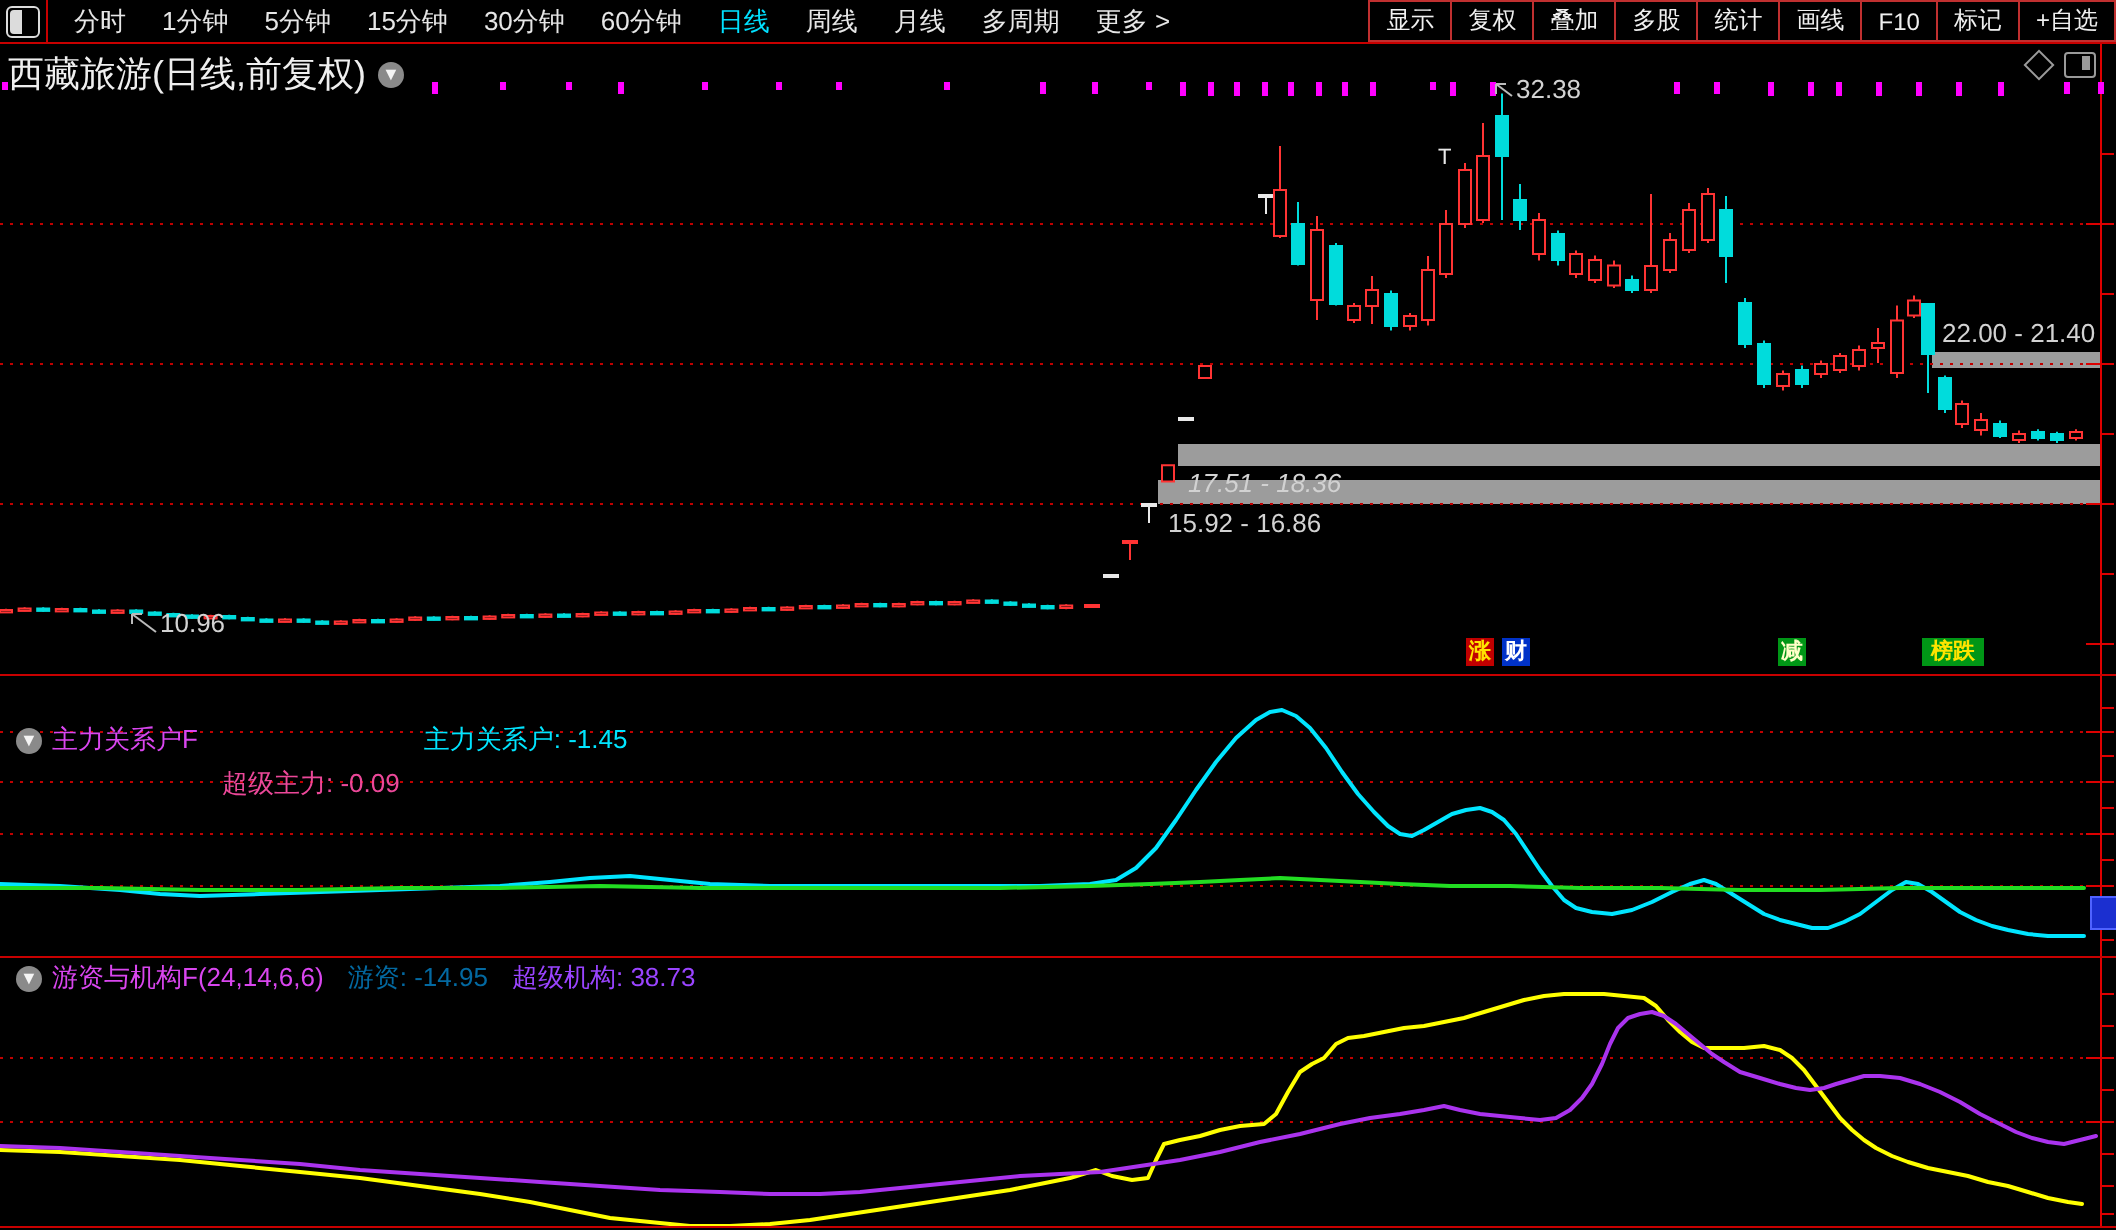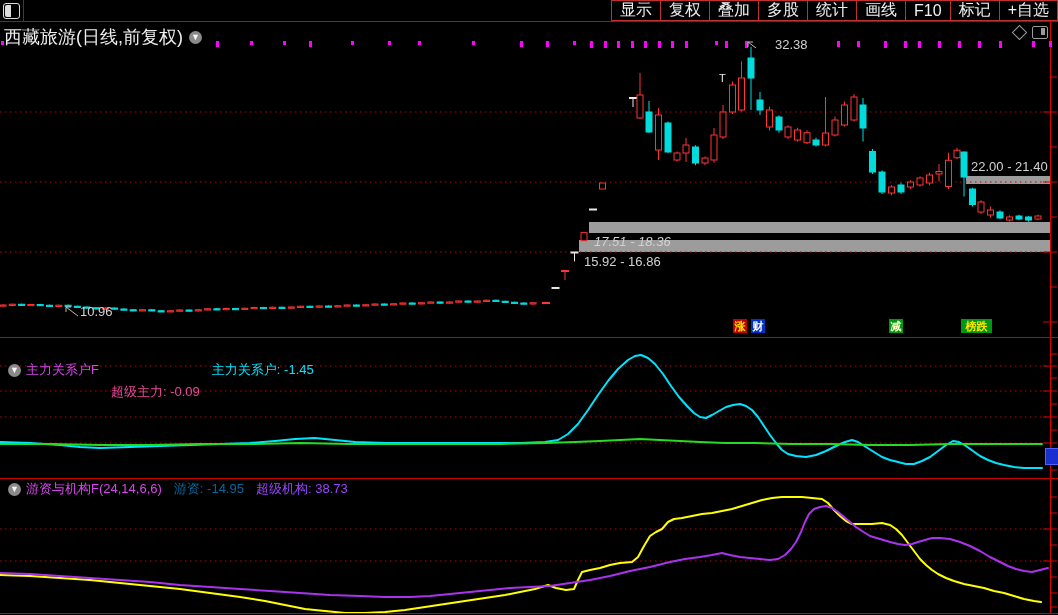--- a/index.html
+++ b/index.html
@@ -7,21 +7,21 @@
        font-family:"Liberation Sans",sans-serif;}
   
   #menubar{position:absolute;top:0;left:0;width:1058px;height:21px;background:#000;}
   #win-icon{position:absolute;left:3px;top:3px;width:15px;height:14px;border:1px solid #dcdcdc;border-radius:3px;}
   #win-icon .half{position:absolute;left:1px;top:1px;width:6px;height:12px;background:#dcdcdc;border-radius:2px 0 0 2px;}
   #menu-vdiv{position:absolute;left:23px;top:0;width:1px;height:21px;background:#c80000;}
   #left-menu{position:absolute;left:28px;top:0;height:21px;display:flex;align-items:center;}
   .menu-item{color:#e6e6e6;font-size:13px;padding:0 9px;cursor:default;white-space:nowrap;}
   .menu-item.active{color:#00e0ff;}
   #right-menu{position:absolute;right:0;top:0;height:21px;display:flex;}
-  .rm-box{border:1px solid #c03030;margin-left:-1px;color:#f0f0f0;font-size:16px;
+  .rm-box{border:1px solid #c03030;margin-left:-1px;color:#f0f0f0;font-size:12px;
           display:flex;align-items:center;padding:0 8px;white-space:nowrap;}
   .hline{position:absolute;left:0;width:1058px;height:1px;background:#c80000;}
   
   .pane{position:absolute;left:0;width:1058px;}
   .pane svg{position:absolute;left:0;top:0;}
   #title-row{position:absolute;left:4px;top:3px;display:flex;align-items:center;z-index:5;}
   .pane-title{color:#efefef;font-size:18px;white-space:nowrap;}
   .chev{width:13px;height:13px;border-radius:50%;background:#8a8a8a;margin-left:6px;
         display:flex;align-items:center;justify-content:center;color:#f5f5f5;font-size:9px;line-height:9px;}
   .corner-icons{position:absolute;top:4px;right:10px;display:flex;align-items:center;gap:7px;z-index:5;}
@@ -38,20 +38,33 @@
 </head>
 <body>
 
 <div id="app">
 
   <div id="menubar">
     <div id="win-icon">
         <div class="half"></div>
       </div>
     <div id="menu-vdiv"></div>
+    <div id="left-menu">
+        <span class="menu-item">分时</span>
+        <span class="menu-item">1分钟</span>
+        <span class="menu-item">5分钟</span>
+        <span class="menu-item">15分钟</span>
+        <span class="menu-item">30分钟</span>
+        <span class="menu-item">60分钟</span>
+        <span class="menu-item active">日线</span>
+        <span class="menu-item">周线</span>
+        <span class="menu-item">月线</span>
+        <span class="menu-item">多周期</span>
+        <span class="menu-item">更多 &gt;</span>
+      </div>
     <div id="right-menu">
         <span class="rm-box">显示</span>
         <span class="rm-box">复权</span>
         <span class="rm-box">叠加</span>
         <span class="rm-box">多股</span>
         <span class="rm-box">统计</span>
         <span class="rm-box">画线</span>
         <span class="rm-box">F10</span>
         <span class="rm-box">标记</span>
         <span class="rm-box">+自选</span>
@@ -338,21 +351,21 @@
     <div id="title-row">
       <span class="pane-title">西藏旅游(日线,前复权)</span>
       <span class="chev">▼</span>
     </div>
     <div class="corner-icons">
       <span class="diamond"></span>
       <span class="winbtn">
           <span class="bar"></span>
         </span>
     </div>
-    <span class="chart-label" id="high-label" style="left: 758px; top: 15px; margin-left: 17px;">32.38</span>
+    <span class="chart-label" id="high-label" style="left: 758px; top: 15px;">32.38</span>
     <span class="chart-label" id="low-label" style="left: 80px; top: 282px;">10.96</span>
     <span class="chart-label" id="gap-label-0" style="left: 594px; top: 212px; font-style: italic;">17.51 - 18.36</span>
     <span class="chart-label" id="gap-label-1" style="left: 584px; top: 232px;">15.92 - 16.86</span>
     <span class="chart-label" id="gap-label-2" style="left: 971px; top: 137px;">22.00 - 21.40</span>
     <div id="badges">
         <div class="badge" style="left: 733px; top: 297px; width: 14px; height: 14px; background: rgb(192, 0, 0); color: rgb(255, 228, 0);">涨</div>
         <div class="badge" style="left: 751px; top: 297px; width: 14px; height: 14px; background: rgb(0, 50, 200); color: rgb(255, 255, 255);">财</div>
         <div class="badge" style="left: 889px; top: 297px; width: 14px; height: 14px; background: rgb(0, 150, 22); color: rgb(255, 255, 200);">减</div>
         <div class="badge" style="left: 961px; top: 297px; width: 31px; height: 14px; background: rgb(0, 150, 22); color: rgb(255, 228, 0);">榜跌</div>
       </div>

